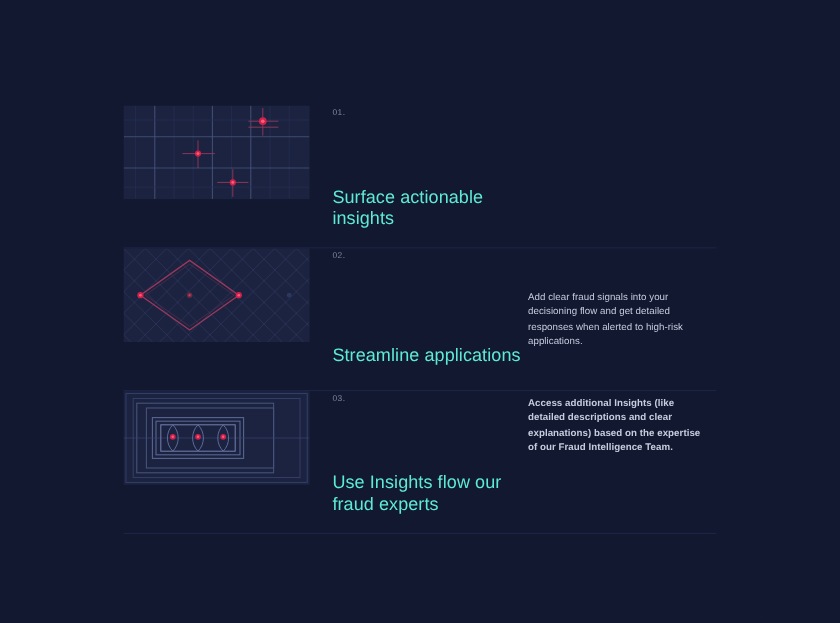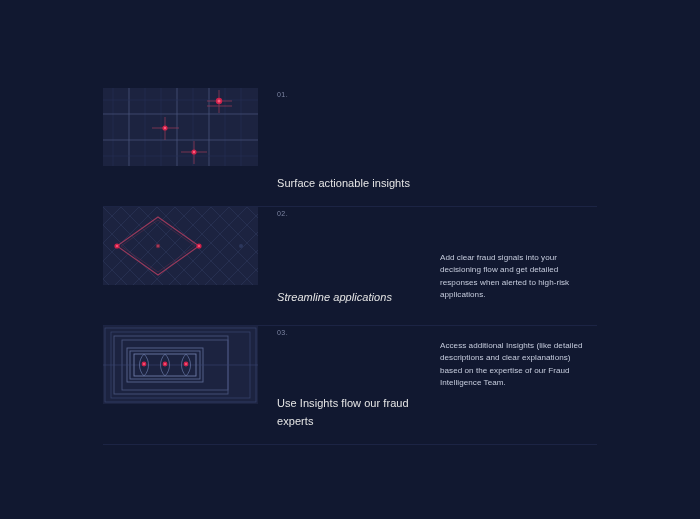--- a/index.html
+++ b/index.html
@@ -75,51 +75,51 @@
     font-size: 7px;
     letter-spacing: 0.06em;
     color: #7e86a4;
     font-family: "Liberation Sans", sans-serif;
   }
 
   .heading {
     position: absolute;
     left: 0;
     bottom: 14px;
-    font-size: 11px;
+    font-size: 15px;
     line-height: 18px;
-    color: #e5e5e5;
+    color: #5eead4;
     font-weight: 400;
     letter-spacing: 0.005em;
     width: 165px;
   }
 
-  .row.r2 .heading { bottom: 19px; font-style: italic; }
+  .row.r2 .heading { bottom: 19px; }
 
   
   .body {
     position: absolute;
     left: 337px;
     top: 0;
     width: 152px;
     height: 118px;
   }
 
   .body-text {
     position: absolute;
     left: 0;
     top: 16px;
     font-size: 8.1px;
     line-height: 12.4px;
     color: #c6ccdd;
     letter-spacing: 0.005em;
   }
 
-  .row.r2 .body-text { top: 45px; }
-  .row.r3 .body-text { top: 14px; }
+  .row.r2 .body-text { top: 35px; }
+  .row.r3 .body-text { top: 4px; font-weight: bold; }
 
   .row.r1 { border-bottom: 1px solid #1c2444; }
   .row.r2 { border-bottom: 1px solid #1c2444; }
   .row.r3 { border-bottom: 1px solid #1c2444; }
 </style>
 </head>
 <body>
 
 <div class="page">
   <div class="rows">

